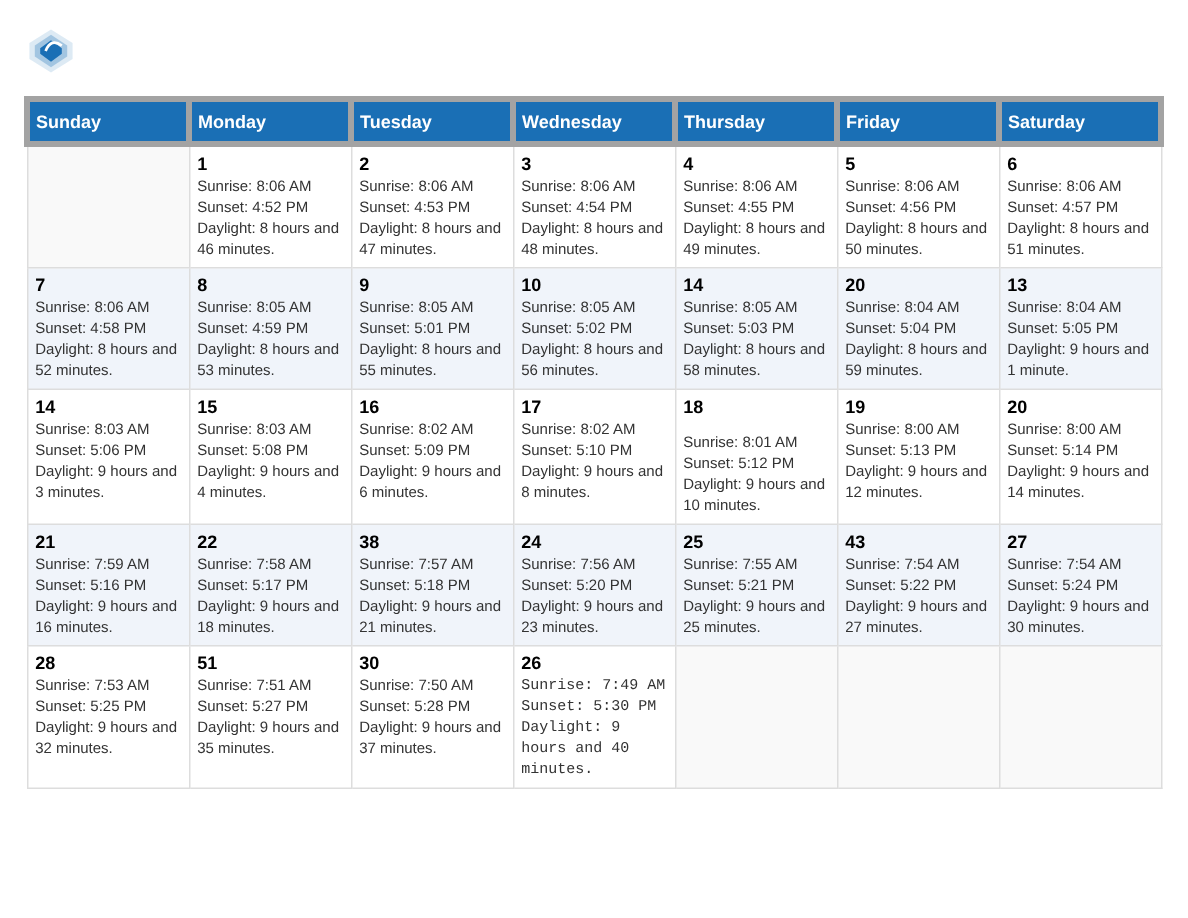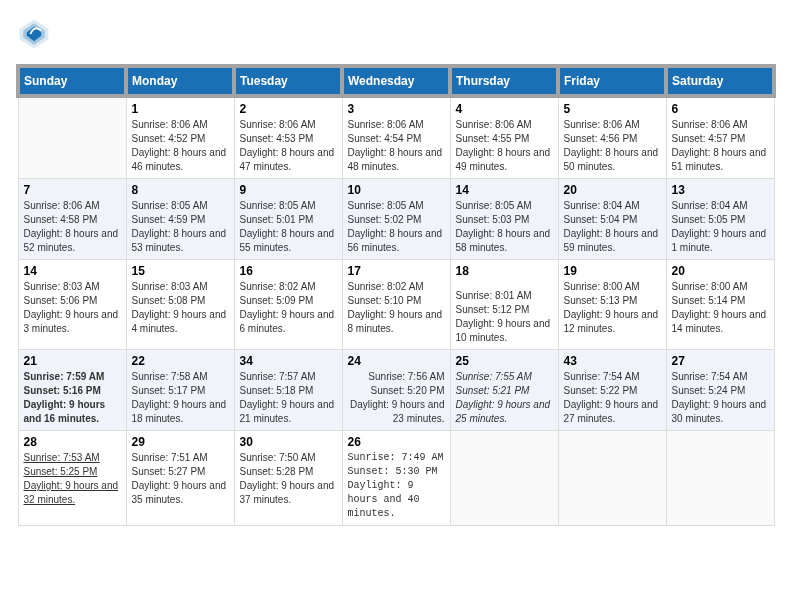--- a/index.html
+++ b/index.html
@@ -245,70 +245,70 @@
         <td>
           <span class="day-number">20</span>
           <div class="day-info" style="white-space: pre-line;">Sunrise: 8:00 AM
 Sunset: 5:14 PM
 Daylight: 9 hours and 14 minutes.</div>
         </td>
       </tr>
       <tr>
         <td>
           <span class="day-number">21</span>
-          <div class="day-info" style="white-space: pre-line; font-weight: bold;">Sunrise: 7:59 AM
+          <div class="day-info" style="white-space: pre-line;">Sunrise: 7:59 AM
 Sunset: 5:16 PM
 Daylight: 9 hours and 16 minutes.</div>
         </td>
         <td>
           <span class="day-number">22</span>
           <div class="day-info" style="white-space: pre-line;">Sunrise: 7:58 AM
 Sunset: 5:17 PM
 Daylight: 9 hours and 18 minutes.</div>
         </td>
         <td>
-          <span class="day-number">34</span>
+          <span class="day-number">38</span>
           <div class="day-info" style="white-space: pre-line;">Sunrise: 7:57 AM
 Sunset: 5:18 PM
 Daylight: 9 hours and 21 minutes.</div>
         </td>
         <td>
           <span class="day-number">24</span>
-          <div class="day-info" style="white-space: pre-line; text-align: right;">Sunrise: 7:56 AM
+          <div class="day-info" style="white-space: pre-line;">Sunrise: 7:56 AM
 Sunset: 5:20 PM
 Daylight: 9 hours and 23 minutes.</div>
         </td>
         <td>
           <span class="day-number">25</span>
-          <div class="day-info" style="white-space: pre-line; font-style: italic;">Sunrise: 7:55 AM
+          <div class="day-info" style="white-space: pre-line;">Sunrise: 7:55 AM
 Sunset: 5:21 PM
 Daylight: 9 hours and 25 minutes.</div>
         </td>
         <td>
           <span class="day-number">43</span>
           <div class="day-info" style="white-space: pre-line;">Sunrise: 7:54 AM
 Sunset: 5:22 PM
 Daylight: 9 hours and 27 minutes.</div>
         </td>
         <td>
           <span class="day-number">27</span>
           <div class="day-info" style="white-space: pre-line;">Sunrise: 7:54 AM
 Sunset: 5:24 PM
 Daylight: 9 hours and 30 minutes.</div>
         </td>
       </tr>
       <tr>
         <td>
           <span class="day-number">28</span>
-          <div class="day-info" style="white-space: pre-line; text-decoration: underline;">Sunrise: 7:53 AM
+          <div class="day-info" style="white-space: pre-line;">Sunrise: 7:53 AM
 Sunset: 5:25 PM
 Daylight: 9 hours and 32 minutes.</div>
         </td>
         <td>
-          <span class="day-number">29</span>
+          <span class="day-number">51</span>
           <div class="day-info" style="white-space: pre-line;">Sunrise: 7:51 AM
 Sunset: 5:27 PM
 Daylight: 9 hours and 35 minutes.</div>
         </td>
         <td>
           <span class="day-number">30</span>
           <div class="day-info" style="white-space: pre-line;">Sunrise: 7:50 AM
 Sunset: 5:28 PM
 Daylight: 9 hours and 37 minutes.</div>
         </td>

